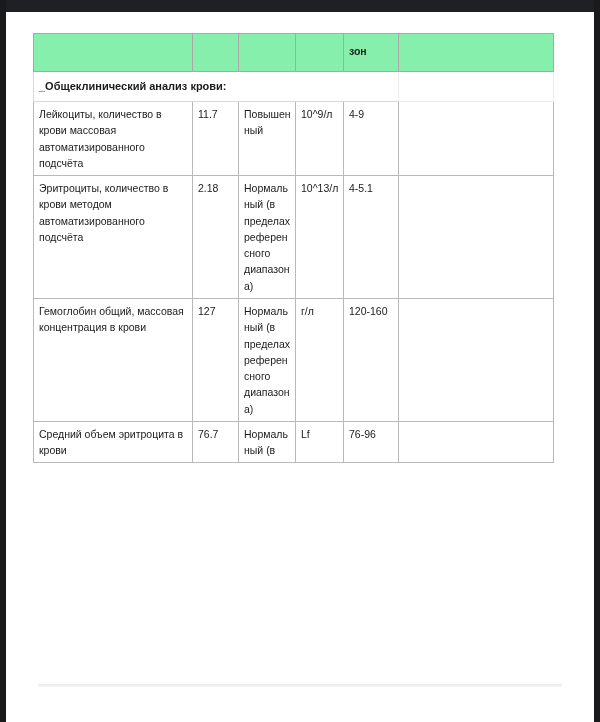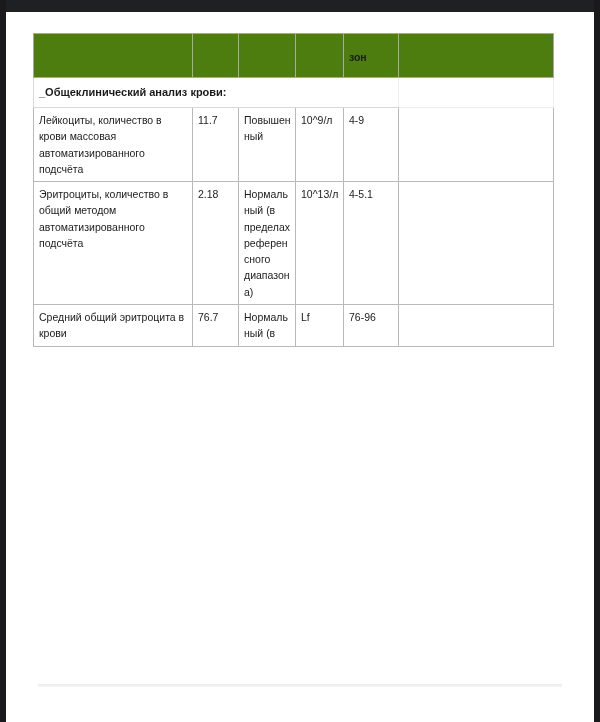--- a/index.html
+++ b/index.html
@@ -71,24 +71,24 @@
   
   .c1 { width: 159px; }
   .c2 { width: 46px;  }
   .c3 { width: 57px;  }
   .c4 { width: 48px;  }
   .c5 { width: 55px;  }
   .c6 { width: 155px; }
 
   
   tr.head-row td {
-    background: #4d7c0f;
+    background: #86efac;
     border-color: #a8a8a8;
     height: 24px;
-    padding-top: 15px;
+    padding-top: 9px;
     margin-top: 44px;
   }
   tr.head-row td.zone-head {
     font-weight: bold;
     font-size: 10.5px;
   }
 
   
   tr.section-row td {
     font-weight: bold;
@@ -165,32 +165,40 @@
         <tr class="data-row">
           <td class="cell-name">Лейкоциты, количество в крови массовая автоматизированного подсчёта</td>
           <td class="cell-value">11.7</td>
           <td class="cell-status">Повышенный</td>
           <td class="cell-unit">10^9/л</td>
           <td class="cell-ref">4-9</td>
           <td class="cell-note"></td>
         </tr>
 
         <tr class="data-row">
-          <td class="cell-name">Эритроциты, количество в общий методом автоматизированного подсчёта</td>
+          <td class="cell-name">Эритроциты, количество в крови методом автоматизированного подсчёта</td>
           <td class="cell-value">2.18</td>
           <td class="cell-status">Нормальный (в пределах референсного диапазона)</td>
           <td class="cell-unit">10^13/л</td>
           <td class="cell-ref">4-5.1</td>
           <td class="cell-note"></td>
         </tr>
 
-
-
-        <tr class="data-row">
-          <td class="cell-name">Средний общий эритроцита в крови</td>
+        <tr class="data-row">
+          <td class="cell-name">Гемоглобин общий, массовая концентрация в крови</td>
+          <td class="cell-value">127</td>
+          <td class="cell-status">Нормальный (в пределах референсного диапазона)</td>
+          <td class="cell-unit">г/л</td>
+          <td class="cell-ref">120-160</td>
+          <td class="cell-note"></td>
+        </tr>
+
+
+        <tr class="data-row">
+          <td class="cell-name">Средний объем эритроцита в крови</td>
           <td class="cell-value">76.7</td>
           <td class="cell-status">Нормальный (в</td>
           <td class="cell-unit">Lf</td>
           <td class="cell-ref">76-96</td>
           <td class="cell-note"></td>
         </tr>
 
       </tbody>
     </table>
 

